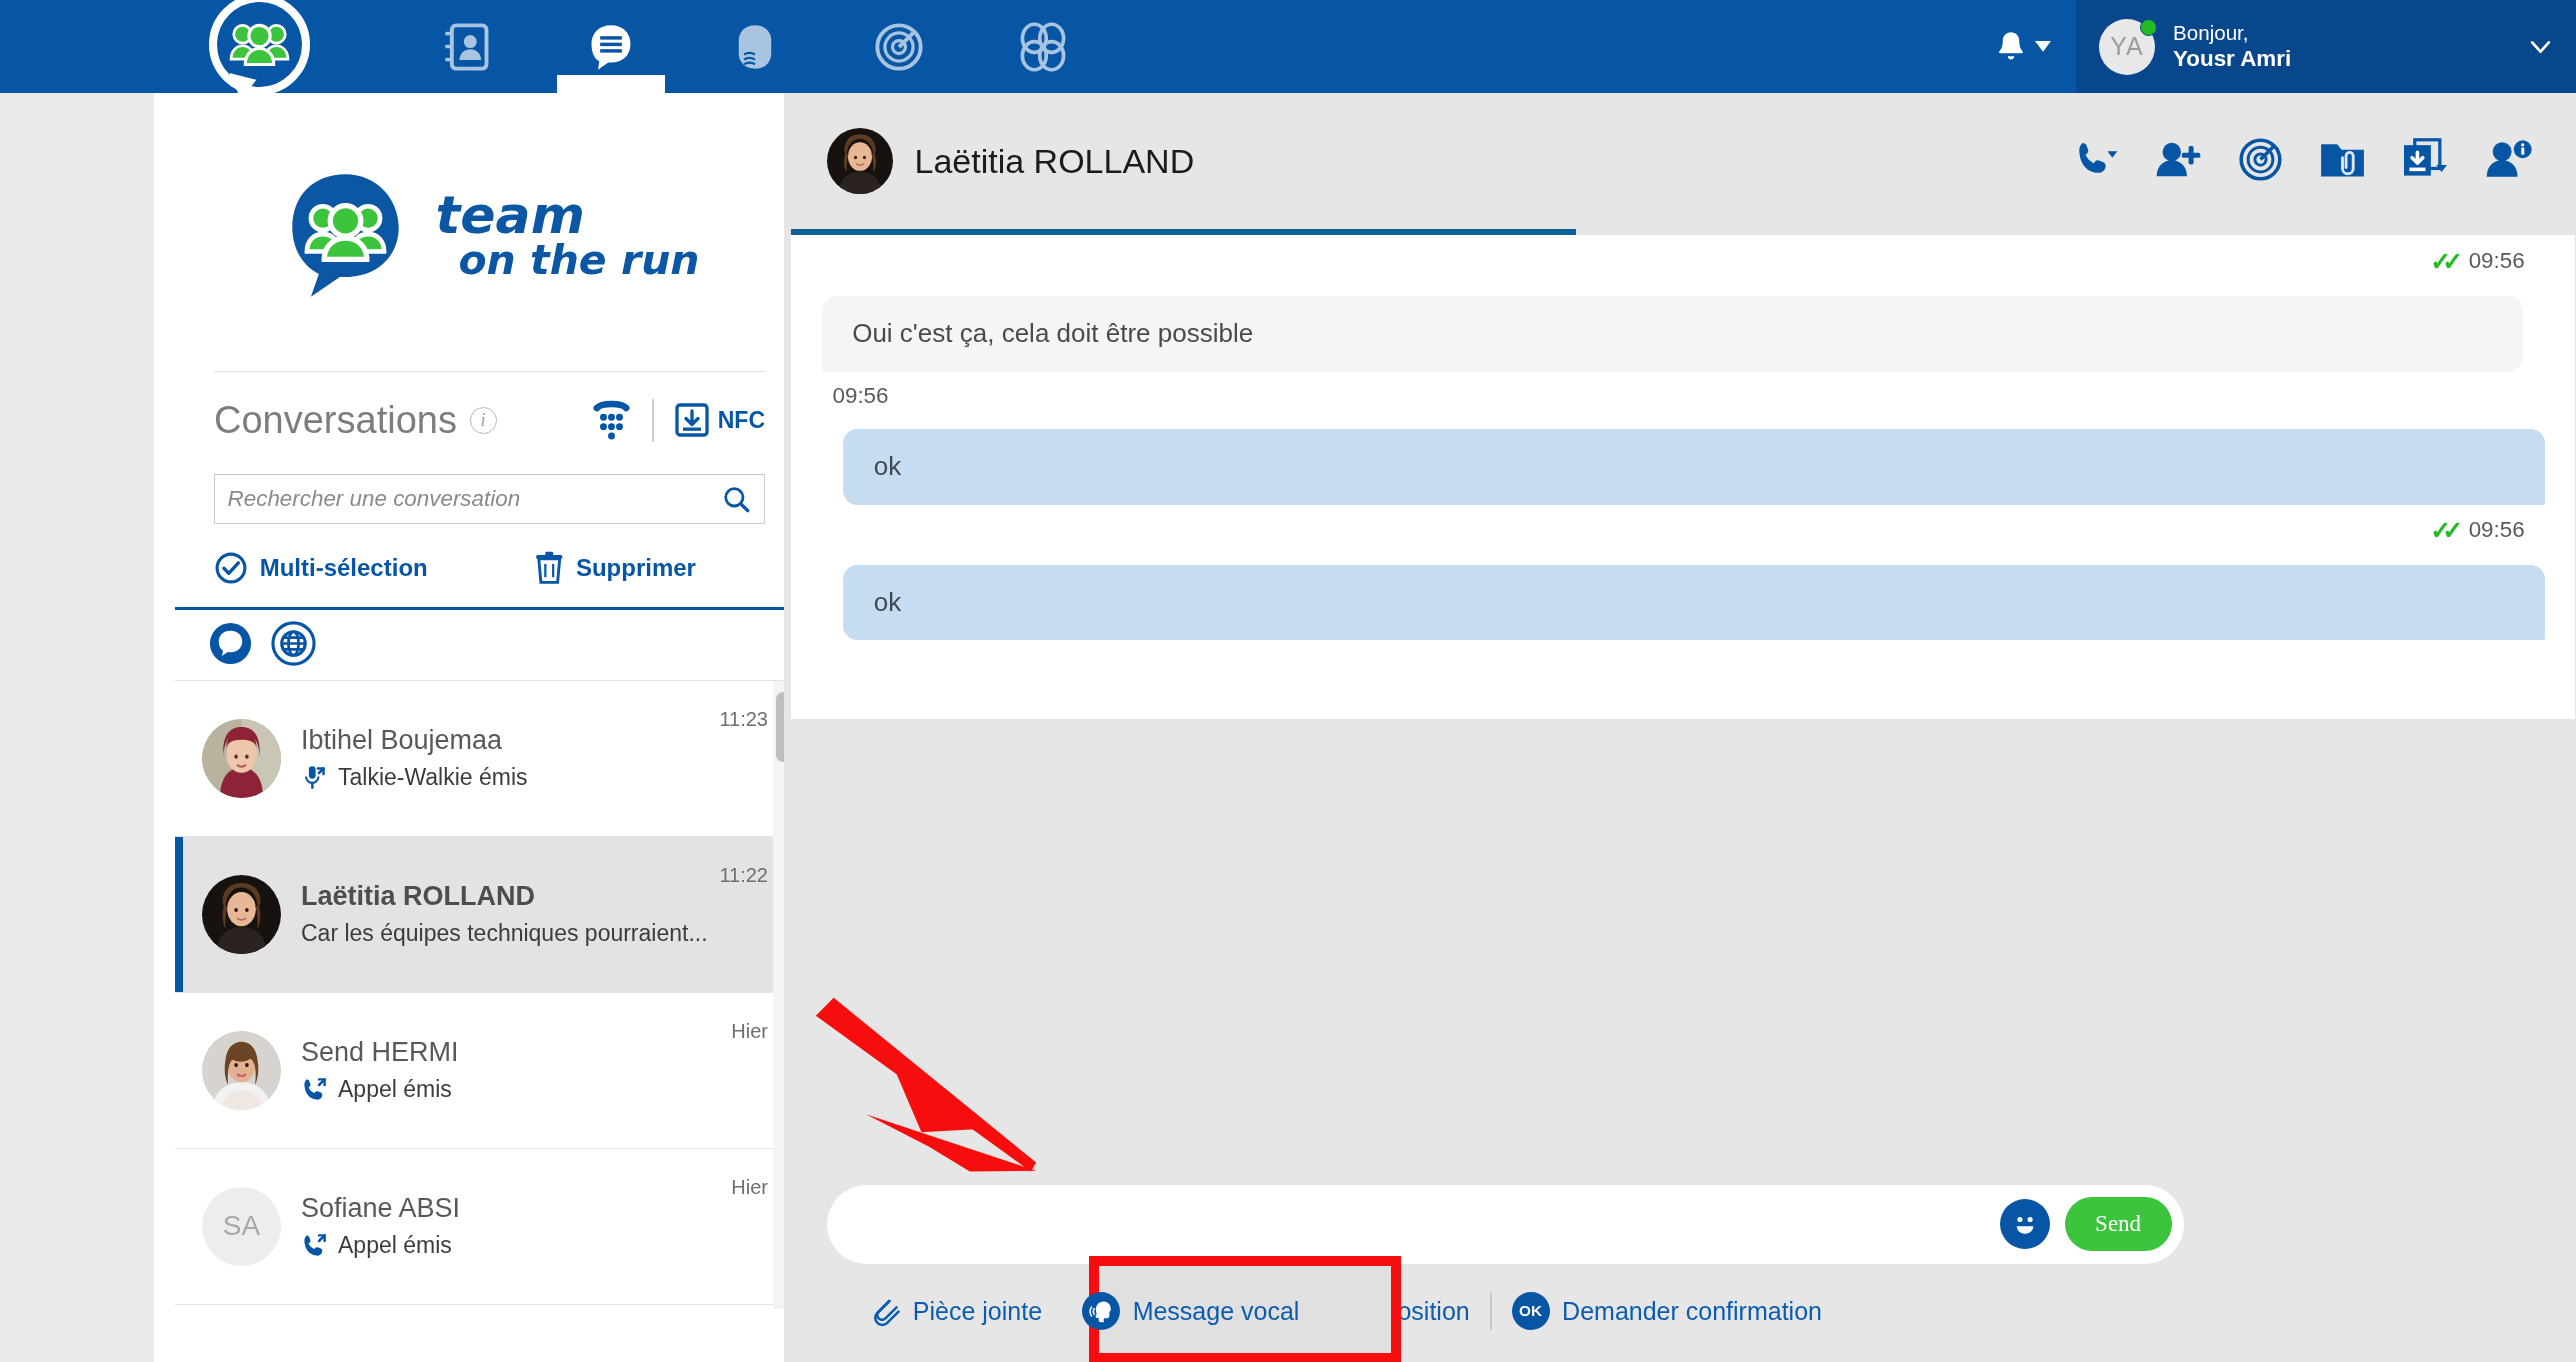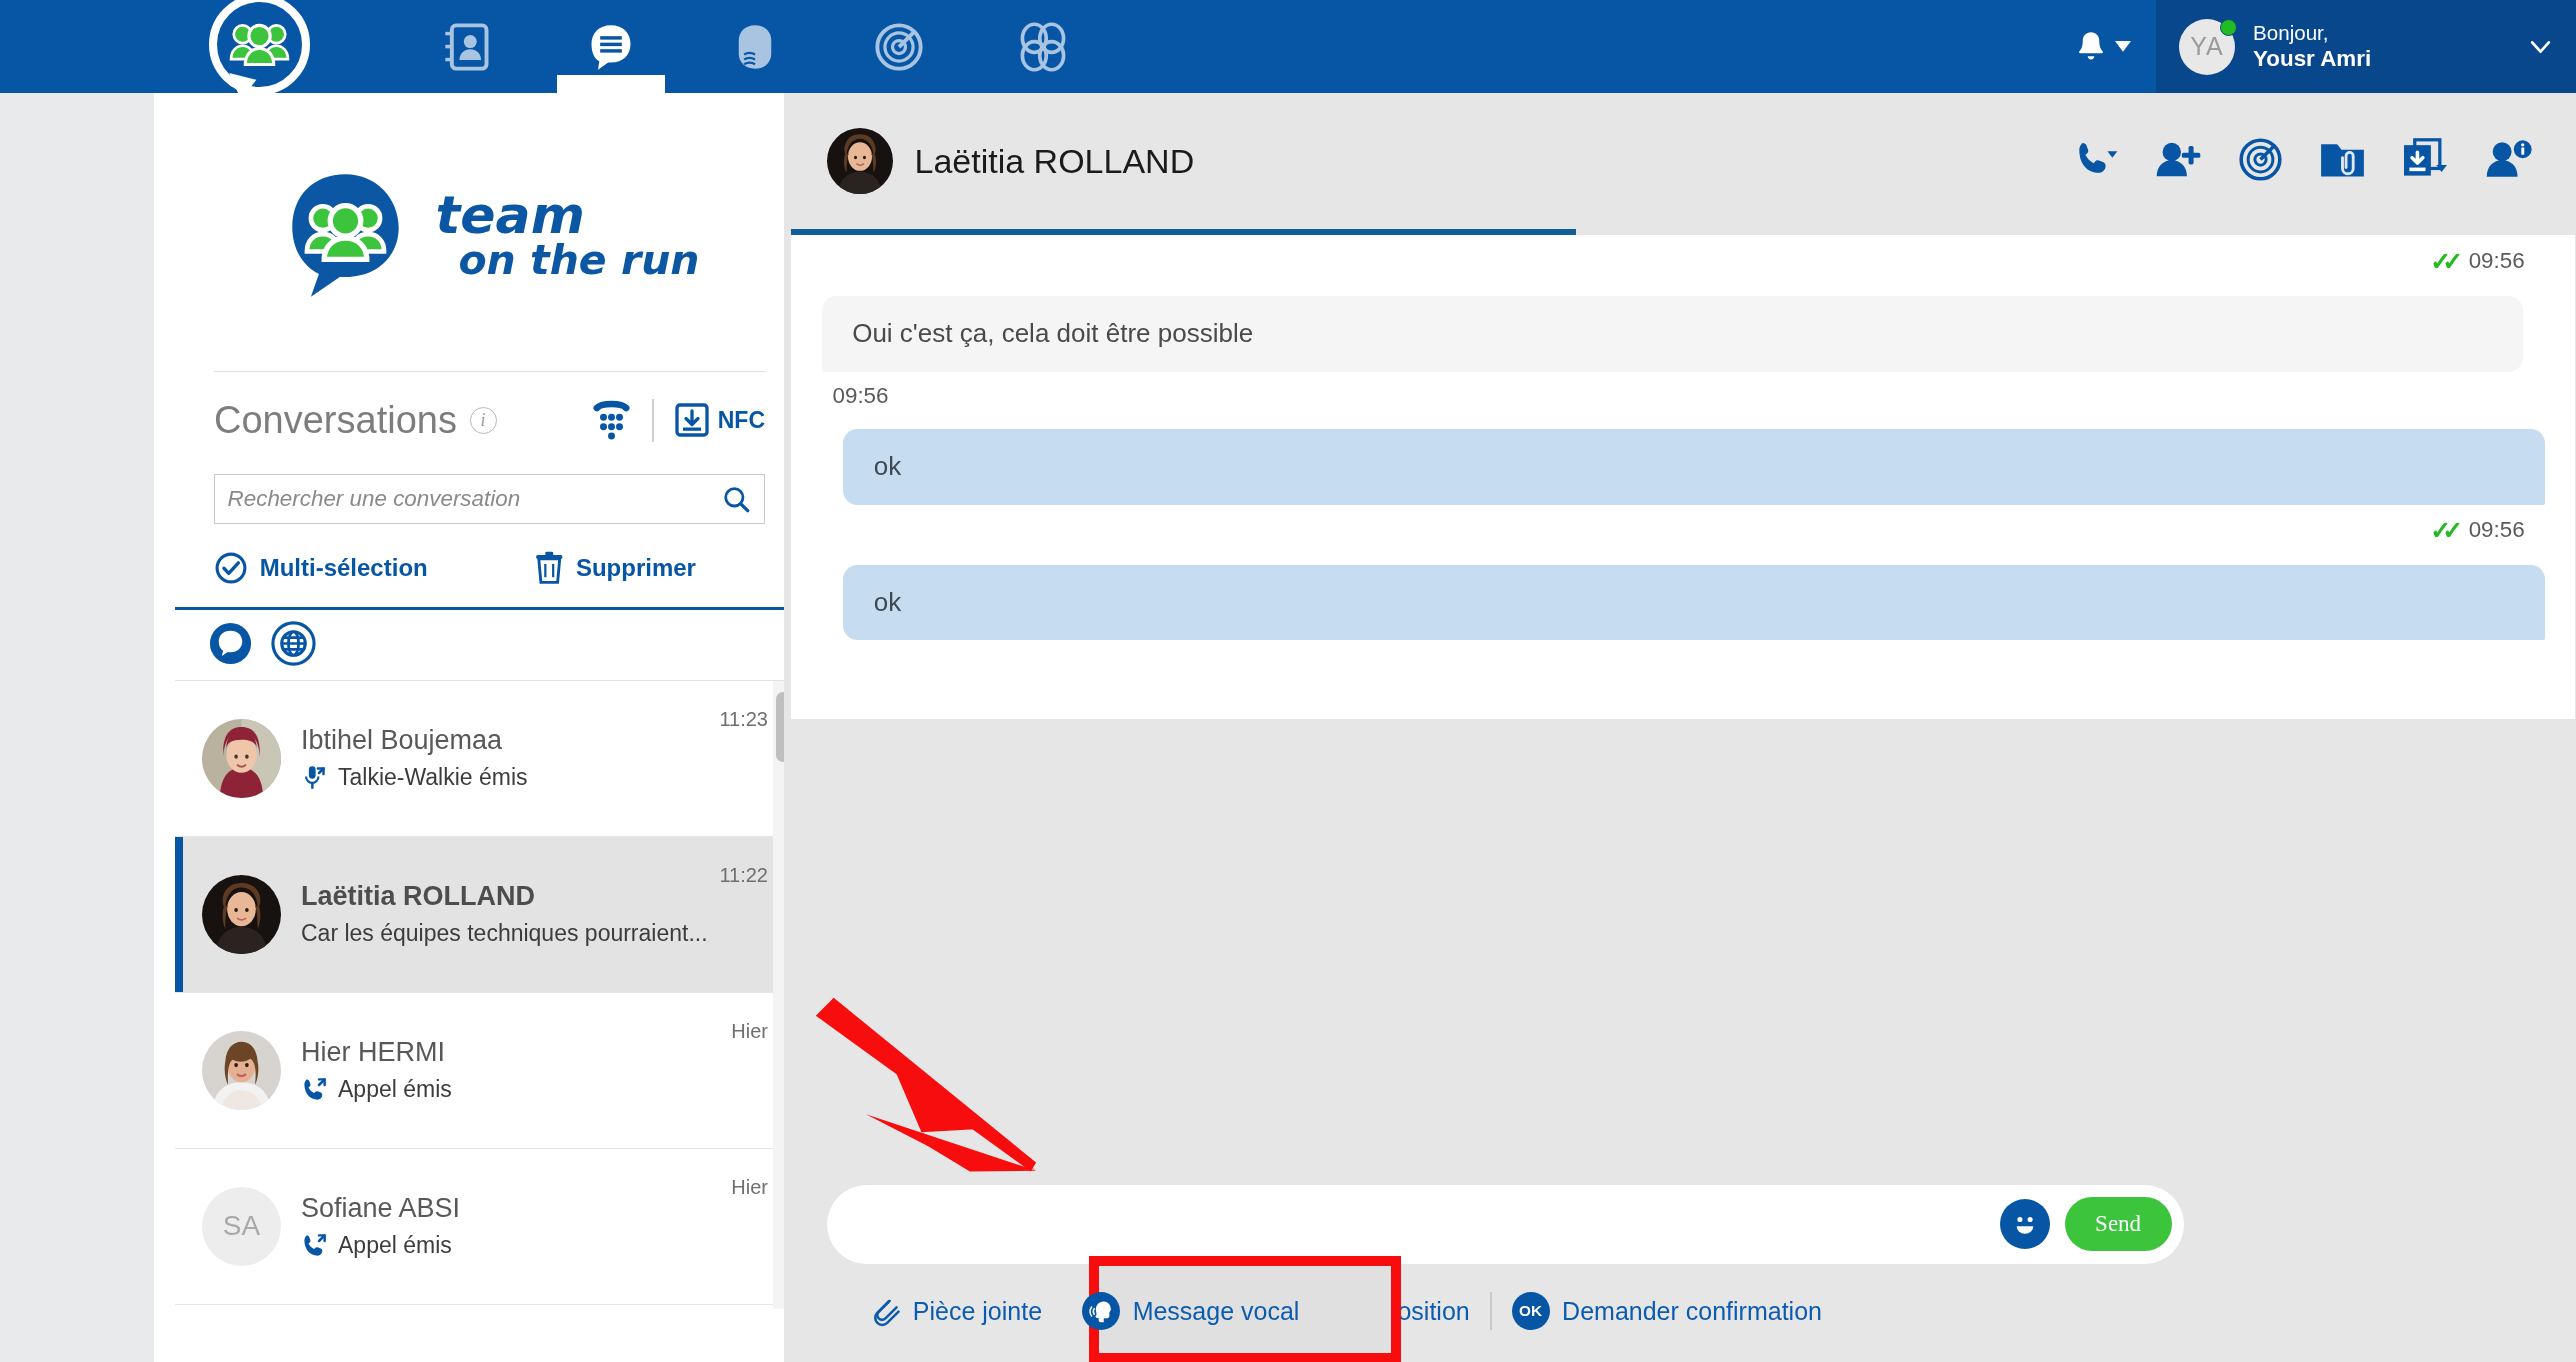--- a/index.html
+++ b/index.html
@@ -53,21 +53,21 @@
 
   .topnav-right {
     position: absolute; right: 0; top: 0; height: 93px;
     display: flex; align-items: center;
   }
   .bell-wrap {
     width: 108px; height: 93px; display: flex; align-items: center;
     justify-content: center; gap: 5.4px;
   }
   .user-box {
-    width: 420px; height: 93px; background: #08478c;
+    width: 500px; height: 93px; background: #08478c;
     display: flex; align-items: center; padding: 0 23px;
     gap: 18px;
   }
   .avatar-initials {
     width: 56px; height: 56px; border-radius: 50%;
     background: #e8e8e8; color: #9b9b9b;
     font-size: 25px; display: flex; align-items: center;
     justify-content: center; position: relative; flex: none;
     letter-spacing: 0.9px;
   }
@@ -565,21 +565,21 @@
           <path d="M12 88c0-19 13-31 32-31s32 12 32 31z" fill="#f2f2f2"></path>
           <path d="M20 88c4-14 12-22 24-22s20 8 24 22z" fill="#efe7e2"></path>
           <ellipse cx="44" cy="37" rx="16" ry="20" fill="#e5b091"></ellipse>
           <path d="M26 34c1-15 9-22 18-22s17 7 18 22c2 10 0 20-3 26 2-16 0-26-5-29-6 4-14 4-20 1-4 3-6 12-5 28-3-6-5-16-3-26z" fill="#6b4526"></path>
           <ellipse cx="38" cy="38" rx="2.1" ry="2.4" fill="#2e1d12"></ellipse>
           <ellipse cx="50" cy="38" rx="2.1" ry="2.4" fill="#2e1d12"></ellipse>
           <path d="M39 48c3 2.8 7 2.8 10 0" stroke="#c0605e" stroke-width="2.4" fill="none"></path>
         </svg>
       </div>
       <div class="conv-mid">
-        <div class="conv-name">Hier HERMI</div>
+        <div class="conv-name">Send HERMI</div>
         <div class="conv-sub">
           <svg width="27" height="27" viewBox="0 0 24 24">
             <path d="M5 3c1.3 0 2 .6 2.4 1.7l.9 2.4c.3.9.1 1.6-.6 2.2l-1 .9c1 2.2 2.8 4 5 5l.9-1c.6-.7 1.3-.9 2.2-.6l2.4.9c1.1.4 1.7 1.1 1.7 2.4 0 2.3-1.9 4.1-4.2 4.1C8.1 21 3 15.9 3 7.2 3 4.9 4.8 3 5 3z" fill="#0756a6"></path>
             <path d="M16 3h5v5" fill="none" stroke="#0756a6" stroke-width="2.2" stroke-linecap="round" stroke-linejoin="round"></path>
             <path d="M21 3l-5 5" stroke="#0756a6" stroke-width="2.2" stroke-linecap="round"></path>
           </svg>
           <span>Appel émis</span>
         </div>
       </div>
       <div class="conv-time">Hier</div>

